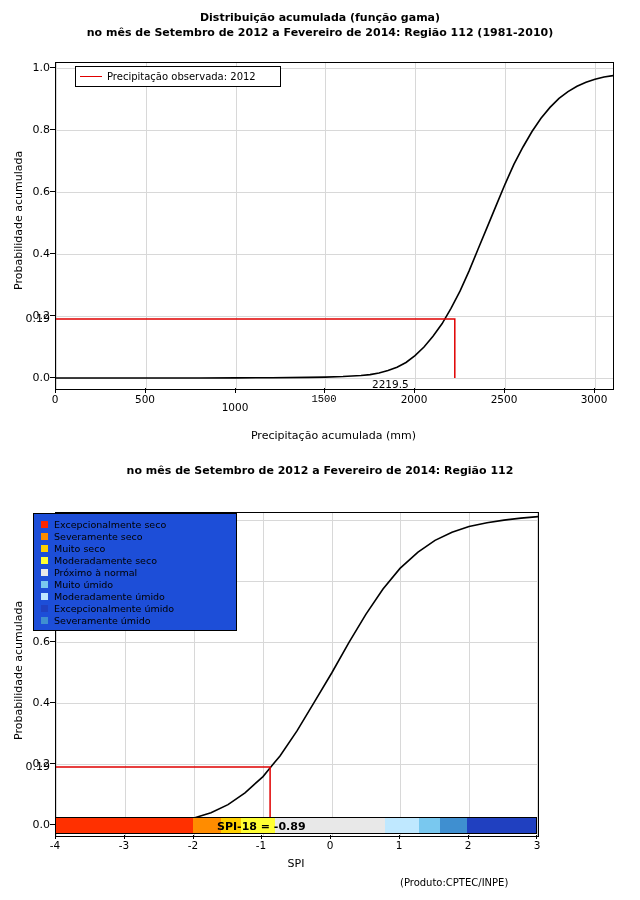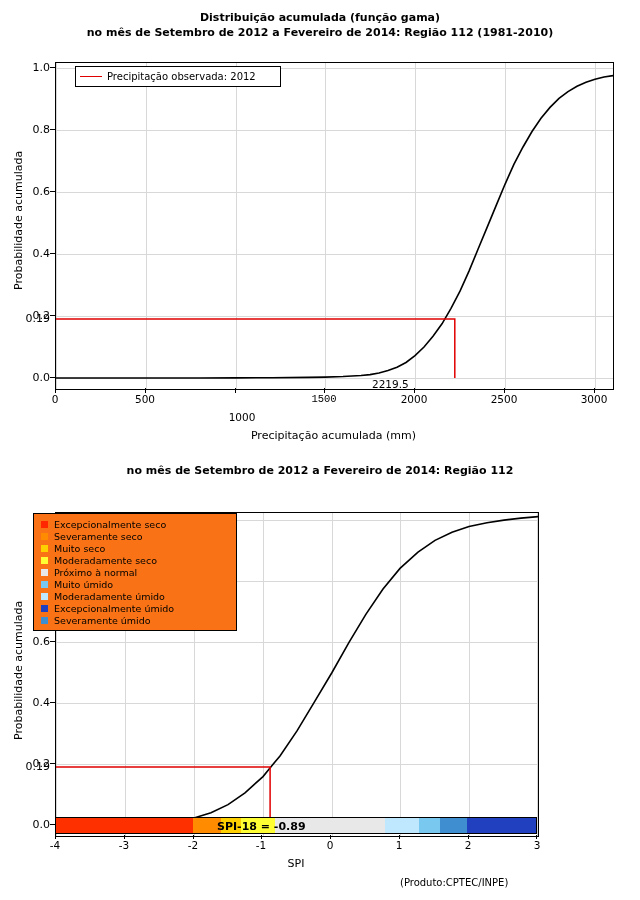--- a/index.html
+++ b/index.html
@@ -50,21 +50,21 @@
   
   .legend{
     position:absolute;background:#fff;border:1px solid #000;
     font-size:10px;padding:3px 5px 3px 4px;
   }
   .legend-row{display:flex;align-items:center;height:13px;white-space:nowrap;}
   .legend-line{display:inline-block;width:22px;height:0;border-top:1.6px solid #e00000;margin-right:5px;}
   .legend-sq{display:inline-block;width:7px;height:7px;margin-right:6px;margin-left:2px;}
 
   .legend2{
-    position:absolute;background:#f97316;border:1px solid #000;
+    position:absolute;background:#1d4ed8;border:1px solid #000;
     font-size:9.5px;padding:4px 5px;
   }
   .legend2 .legend-row{height:12px;}
   .legend2 .lbl{line-height:11px;}
 
   .annot{position:absolute;font-size:10.5px;}
 
   .credit{position:absolute;font-size:10px;}
 
   
@@ -124,21 +124,21 @@
 
     <div class="tickmark" style="left:50px;top:377px;width:5px;height:1px;"></div>
     <div class="tickmark" style="left:50px;top:315px;width:5px;height:1px;"></div>
     <div class="tickmark" style="left:50px;top:253px;width:5px;height:1px;"></div>
     <div class="tickmark" style="left:50px;top:191px;width:5px;height:1px;"></div>
     <div class="tickmark" style="left:50px;top:129px;width:5px;height:1px;"></div>
     <div class="tickmark" style="left:50px;top:67px;width:5px;height:1px;"></div>
 
     <div class="tick-x" style="left:35px;top:393px;">0</div>
     <div class="tick-x" style="left:125px;top:393px;">500</div>
-    <div class="tick-x" style="left:215px;top:411px;margin-left:7px;">1000</div>
+    <div class="tick-x" style="left:215px;top:401px;">1000</div>
     <div class="tick-x" style="left:304px;top:393px;font-family:Liberation Mono, monospace;">1500</div>
     <div class="tick-x" style="left:394px;top:393px;">2000</div>
     <div class="tick-x" style="left:484px;top:393px;">2500</div>
     <div class="tick-x" style="left:574px;top:393px;">3000</div>
 
     <div class="tickmark" style="left:55px;top:388px;width:1px;height:5px;"></div>
     <div class="tickmark" style="left:145px;top:388px;width:1px;height:5px;"></div>
     <div class="tickmark" style="left:235px;top:388px;width:1px;height:5px;"></div>
     <div class="tickmark" style="left:324px;top:388px;width:1px;height:5px;"></div>
     <div class="tickmark" style="left:414px;top:388px;width:1px;height:5px;"></div>

